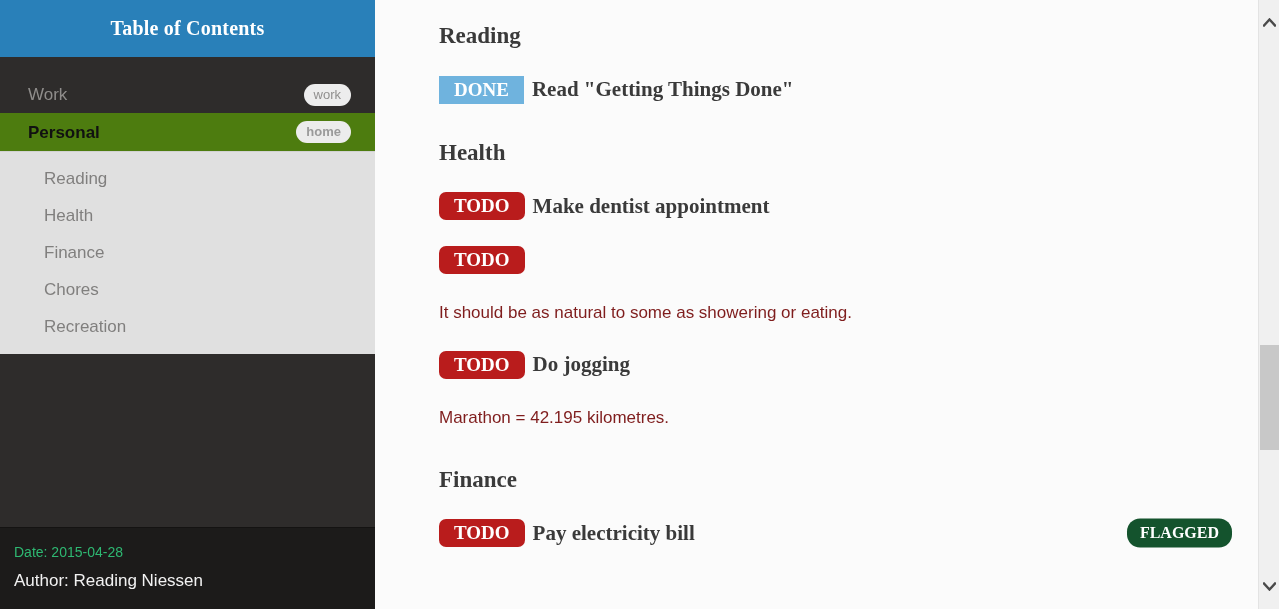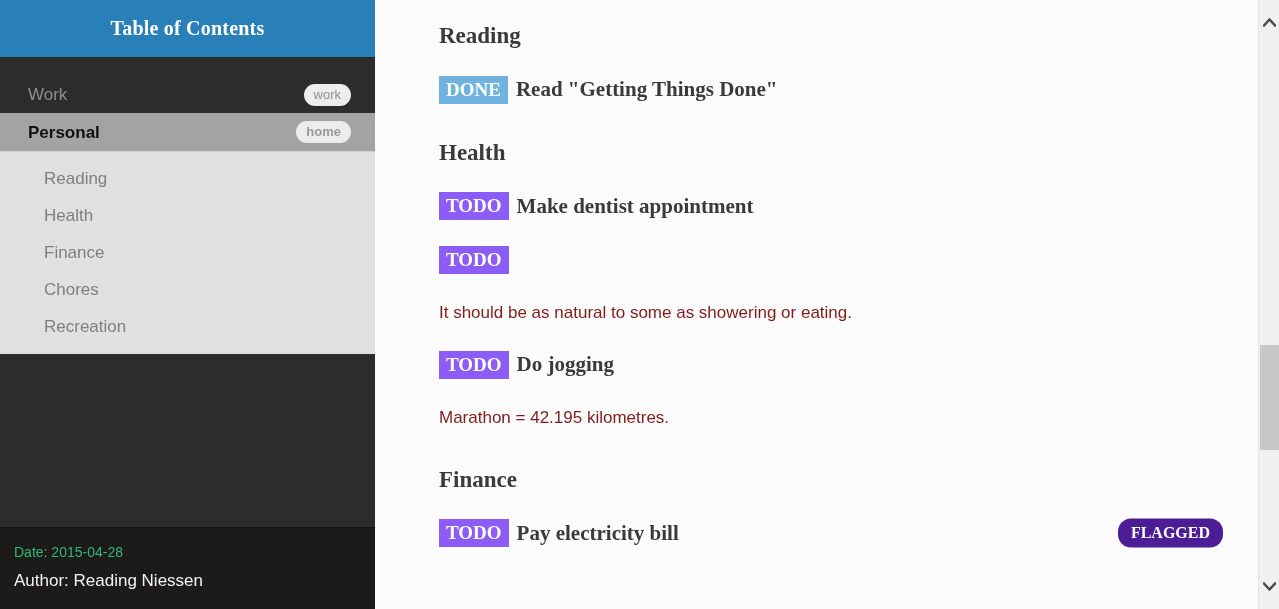--- a/index.html
+++ b/index.html
@@ -51,21 +51,21 @@
     position: relative;
     font-size: 17px;
   }
   .nav-top.level-work {
     color: #8f8d8b;
     background: #2e2c2b;
     margin-top: 19px;
   }
   .nav-top.level-personal {
     color: #111111;
-    background: #a3a3a3;
+    background: #4d7c0f;
     font-weight: bold;
     margin-top: 0;
     height: 38px;
   }
 
   .nav-label { flex: 1 1 auto; line-height: 1; }
 
   .tag-pill {
     display: inline-block;
     padding: 4px 10px 5px;
@@ -143,36 +143,36 @@
     line-height: 1.2;
   }
   .tr-1 { margin-top: 26px; }
   .tr-2 { margin-top: 26px; }
 
   .kw {
     font-family: "Liberation Serif", serif;
     font-weight: bold;
     font-size: 19px;
     color: #ffffff;
-    padding: 4px 7px 5px;
+    padding: 4px 15px 5px;
     line-height: 1;
     display: inline-block;
     margin-right: 8px;
   }
   .kw-done { background: #6fb3de; }
-  .kw-todo { background: #8b5cf6; }
+  .kw-todo { background: #b91c1c; border-radius: 7px; }
 
   .task-title { display: inline-block; }
 
   .flag-pill {
     position: absolute;
-    right: 16px;
+    right: 7px;
     top: 50%;
     transform: translateY(-50%);
-    background: #4c1d95;
+    background: #14532d;
     color: #ffffff;
     font-family: "Liberation Serif", serif;
     font-weight: bold;
     font-size: 16px;
     line-height: 1;
     padding: 6px 13px 7px;
     border-radius: 13px;
     white-space: nowrap;
   }
 

